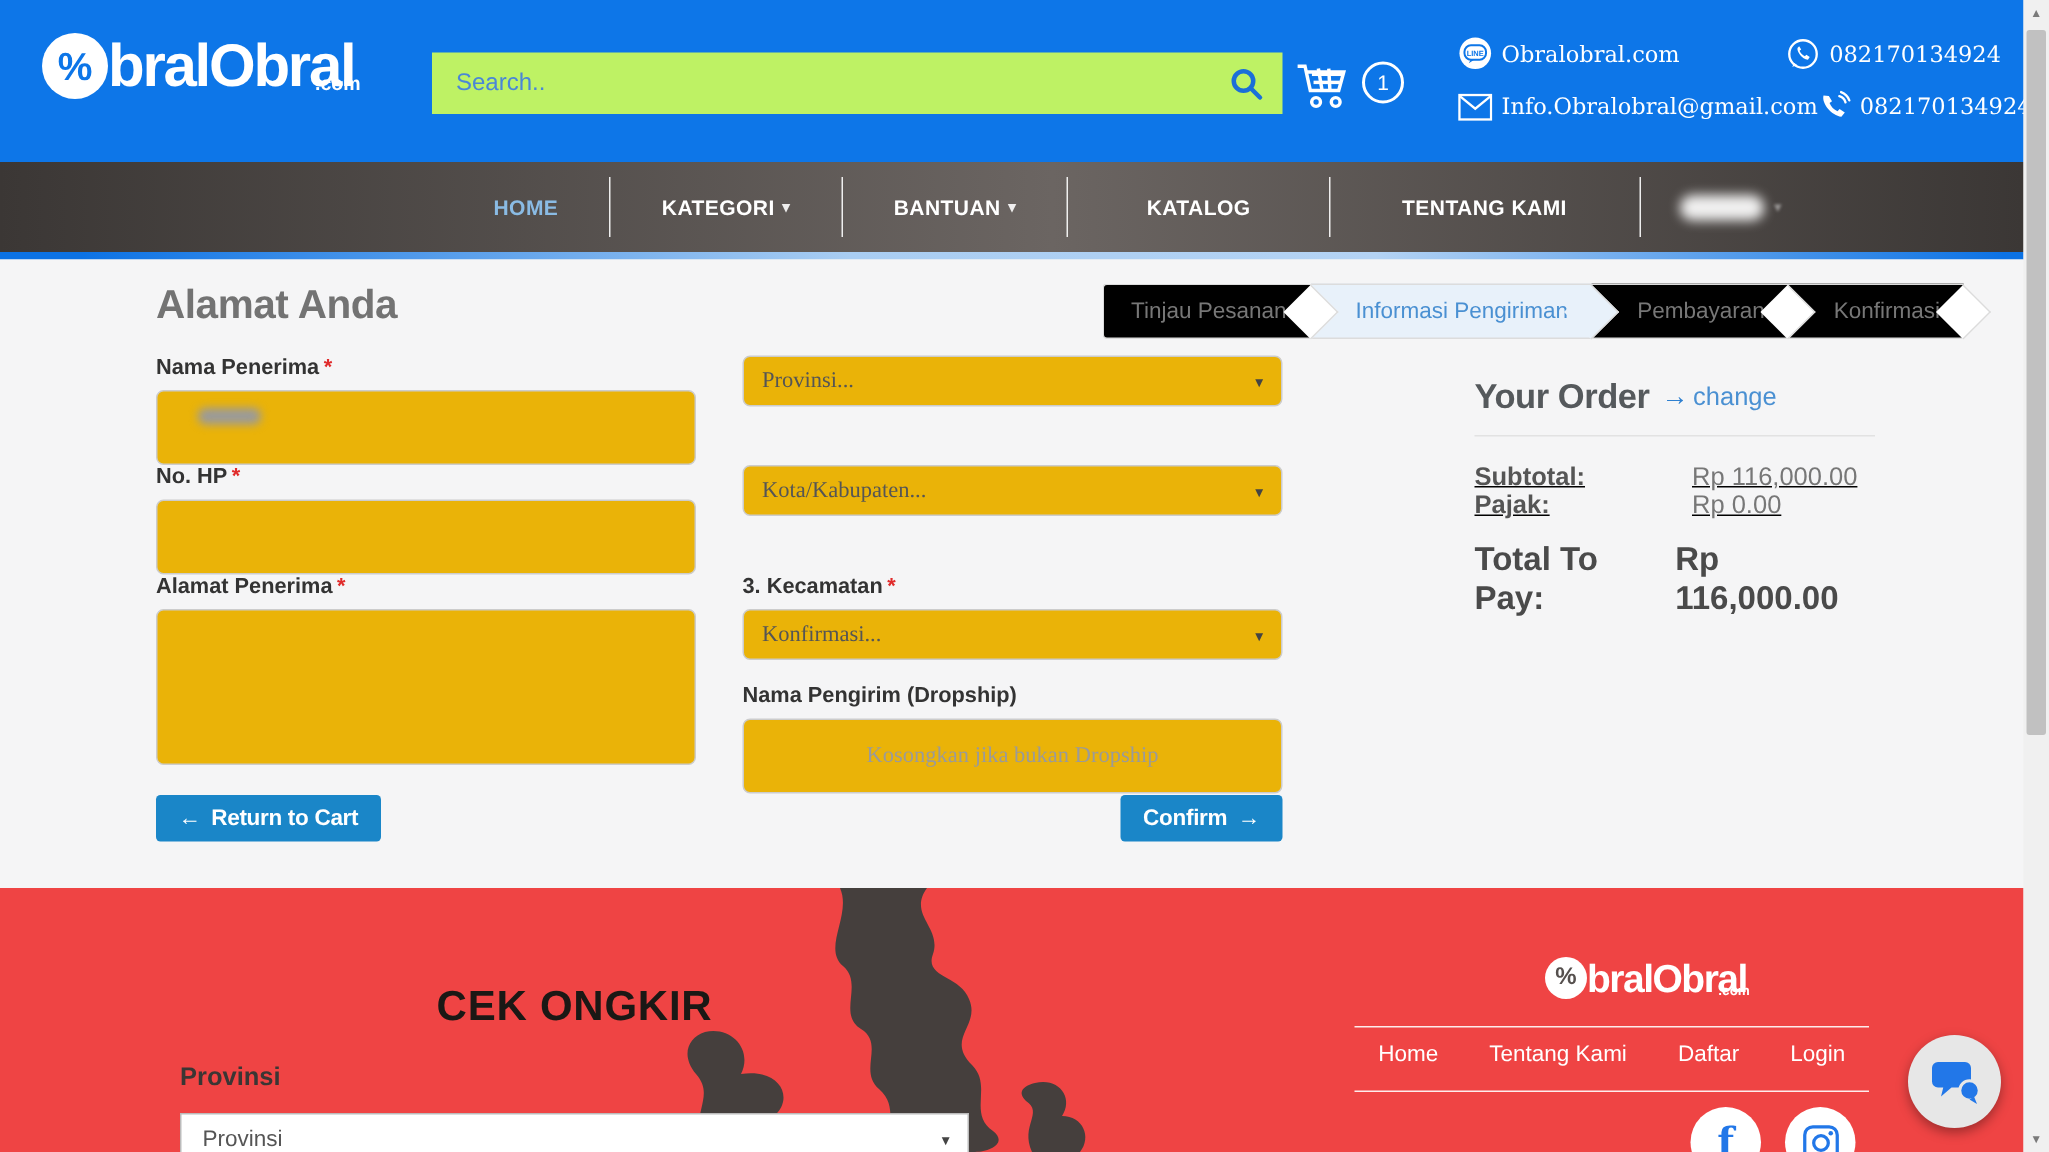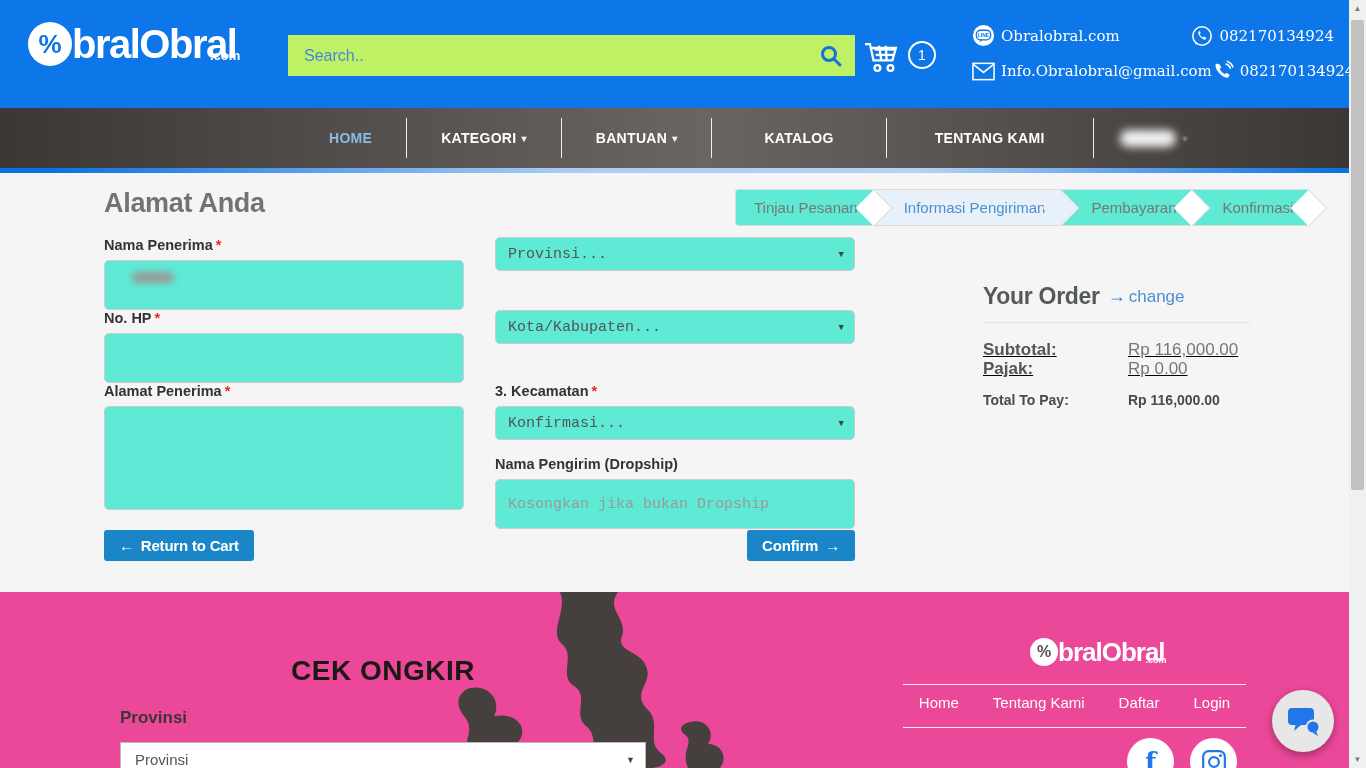--- a/index.html
+++ b/index.html
@@ -42,63 +42,63 @@
   .nav-blur-caret { font-size:10px; color:rgba(255,255,255,0.45); margin-left:7px; filter:blur(1px); }
   .nav-strip { position:absolute; left:0; top:168px; width:1349px; height:5px;
     background:linear-gradient(90deg,#0c72e4 0%,#0c72e4 4%,#a9cdf2 42%,#b4d3f4 68%,#0c72e4 99%); }
 
   
   .content { position:absolute; left:0; top:173px; width:1349px; height:419px; background:#f5f5f6; }
   .page-title { position:absolute; left:104px; top:15px; font-size:27px; font-weight:800; color:#737373; letter-spacing:-0.3px; }
 
   
   .steps { position:absolute; left:735px; top:16px; display:flex; height:37px; }
-  .step { position:relative; background:#5eead4; border-top:1px solid #dcdcdc; border-bottom:1px solid #dcdcdc;
+  .step { position:relative; background:#000000; border-top:1px solid #dcdcdc; border-bottom:1px solid #dcdcdc;
     display:flex; align-items:center; padding:0 16px 0 30px; font-size:15px; color:#777; cursor:pointer; }
   .step:first-child { border-left:1px solid #dcdcdc; border-radius:3px 0 0 3px; padding-left:18px; }
   .step:nth-child(1){ z-index:4; } .step:nth-child(2){ z-index:3; } .step:nth-child(3){ z-index:2; } .step:nth-child(4){ z-index:1; }
   .step::after { content:""; position:absolute; top:5px; right:-13px; width:25px; height:25px; background:#fff;
     border-top:1px solid #dcdcdc; border-right:1px solid #dcdcdc; transform:rotate(45deg); }
   .step.active { background:#e8f1fa; color:#4a90d2; }
   .step.active::after { background:#e8f1fa; }
 
   
   .fgroup { position:absolute; width:360px; }
   .flabel { font-size:14.5px; font-weight:700; color:#333; margin-bottom:7px; }
   .req { color:#e02b2b; margin-left:3px; }
-  .tinput, .ttextarea, .tselect { width:100%; background:#5eead4; border:1px solid #ccc; border-radius:5px; font-size:15px; color:#555; font-family:Liberation Mono, monospace; }
+  .tinput, .ttextarea, .tselect { width:100%; background:#eab308; border:1px solid #ccc; border-radius:5px; font-size:15px; color:#555; font-family:Liberation Serif, serif;text-align:center; }
   .tinput { height:50px; padding:0 12px; outline:none; }
   .tinput::placeholder { color:#9a9a9a; opacity:1; }
   .ttextarea { height:104px; padding:8px 12px; resize:none; outline:none; }
   .tselect { height:34px; display:flex; align-items:center; padding:0 12px; position:relative; cursor:pointer; }
   .tselect .sel-caret { position:absolute; right:10px; top:12px; font-size:9px; color:#444; }
   .blur-value { position:absolute; left:28px; top:12px; width:42px; height:11px; border-radius:5px; background:#9a9a9a; filter:blur(3px); }
 
   .form-actions { position:absolute; left:104px; top:357px; width:751px; display:flex; justify-content:space-between; }
   .btn { background:#1a86c8; color:#fff; border:none; border-radius:3px; height:31px; padding:0 15px; font-size:15px; font-weight:700;
     font-family:"Liberation Sans",sans-serif; letter-spacing:-0.2px; cursor:pointer; display:flex; align-items:center; gap:7px; }
 
   
   .order { position:absolute; left:983px; top:78px; width:267px; }
-  .order-head { display:flex; align-items:center; gap:8px;margin-top:32px; }
+  .order-head { display:flex; align-items:center; gap:8px; }
   .order-title { font-size:23px; font-weight:800; color:#55595c; letter-spacing:-0.3px; }
   .order-change { display:flex; align-items:center; gap:3px; cursor:pointer; }
   .order-change .chg-arrow { color:#2f80d0; font-weight:900; font-size:18px; }
   .order-change .chg-text { color:#4a90d2; font-size:17px; }
   .order-divider { margin-top:12px; border-top:1px solid #e2e2e2; }
   .order-rows { margin-top:17px; }
   .order-row { display:flex; font-size:17px; line-height:19px;text-decoration:underline; }
   .order-row .olabel { width:145px; font-weight:700; color:#555; }
   .order-row .ovalue { color:#777; }
-  .order-total { display:flex; margin-top:14px; font-size:14px; font-weight:800; }
+  .order-total { display:flex; margin-top:14px; font-size:22px; font-weight:800; }
   .order-total .olabel { width:145px; color:#4a4a4a; }
   .order-total .ovalue { color:#4a4a4a; }
 
   
-  .footer { position:absolute; left:0; top:592px; width:1349px; height:176px; background:#ec4899; overflow:hidden; }
+  .footer { position:absolute; left:0; top:592px; width:1349px; height:176px; background:#ef4444; overflow:hidden; }
   .map-svg { position:absolute; left:0; top:0; pointer-events:none; }
   .cek-title { position:absolute; left:120px; top:63px; width:526px; text-align:center; font-size:28px; font-weight:900; color:#1b1815; letter-spacing:0.5px; }
   .cek-prov-label { position:absolute; left:120px; top:116px; font-size:17px; font-weight:700; color:#3a3634; }
   .cek-select { position:absolute; left:120px; top:150px; width:526px; height:34px; background:#fff; border:1px solid #bbb;
     display:flex; align-items:center; padding:0 14px; font-size:15px; color:#555; cursor:pointer; }
   .cek-select .sel-caret { position:absolute; right:10px; top:12px; font-size:9px; color:#444; }
 
   .f-logo { position:absolute; left:1030px; top:46px; display:flex; align-items:center; cursor:pointer; }
   .f-logo .logo-circle { width:28px; height:28px; font-size:16px; color:#56504e; }
   .f-logo .logo-rest { font-size:26px; line-height:28px; letter-spacing:-1px; }

